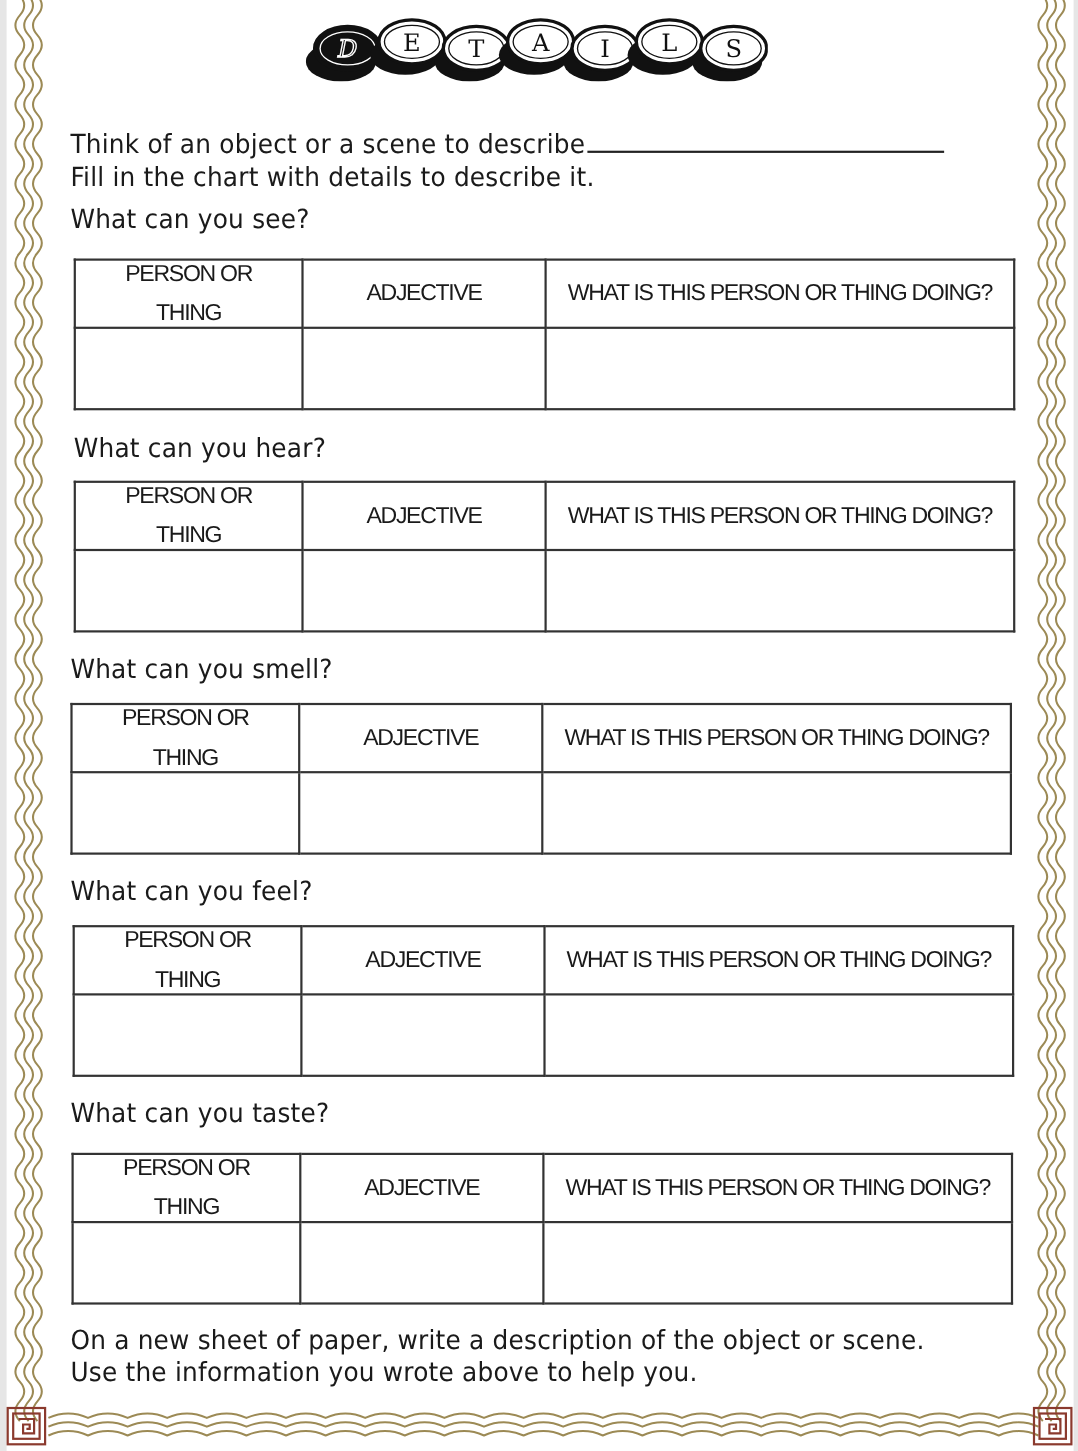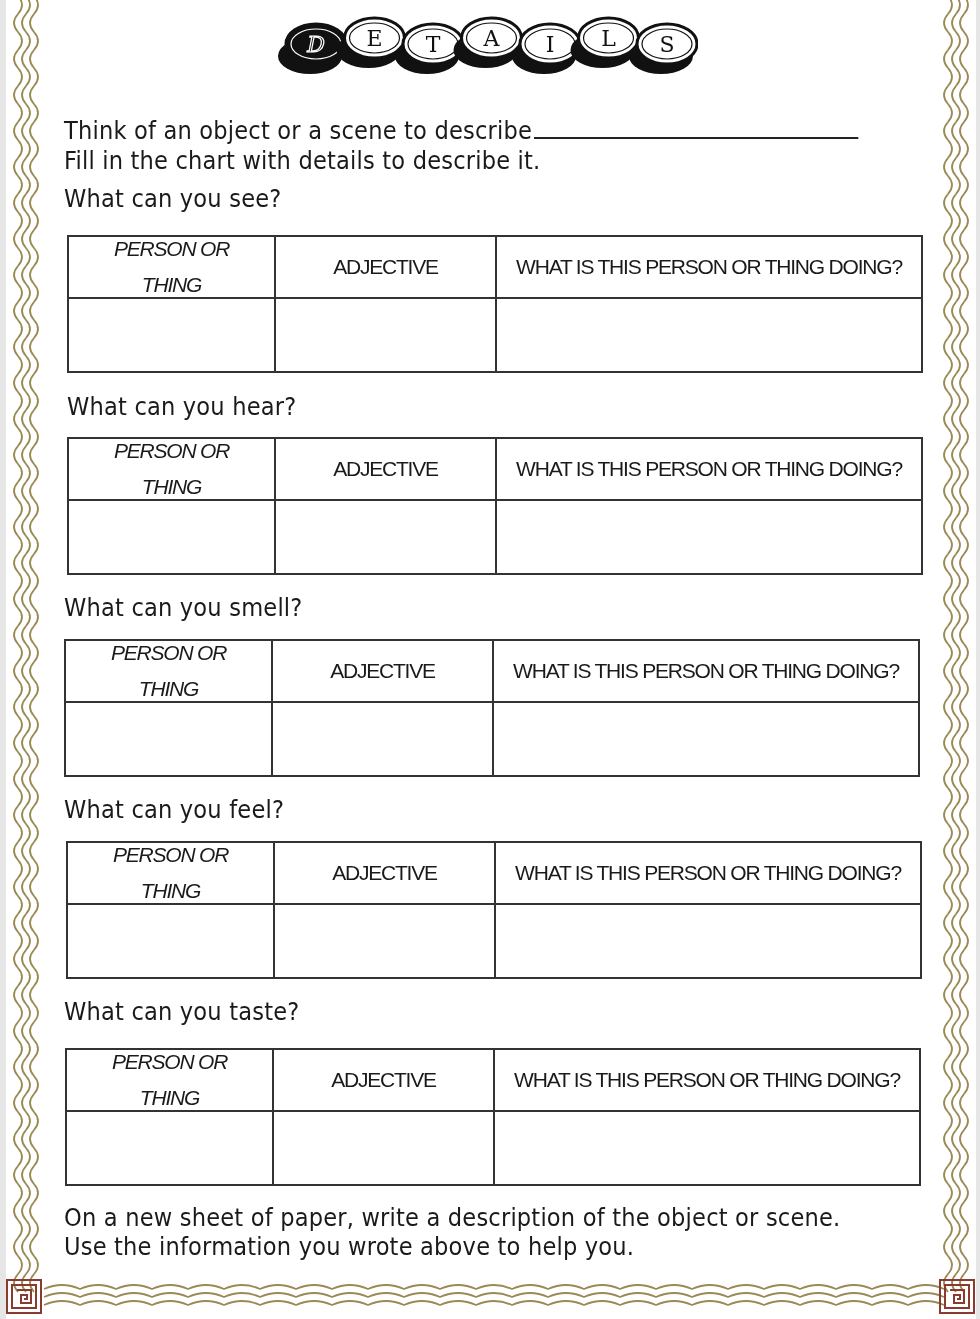--- a/index.html
+++ b/index.html
@@ -35,21 +35,21 @@
       table-layout: fixed;
     }
     table.chart td {
       border: 2px solid #333; padding: 0; text-align: center;
       font-family: "Liberation Sans", sans-serif; font-size: 21px;
       letter-spacing: -1.2px; color: #1a1a1a; overflow: hidden;
       vertical-align: middle;
     }
     table.chart tr.head td { height: 58px; }
     table.chart tr.body td { height: 72px; }
-    .two-line { line-height: 38px; font-style: italic; }
+    .two-line { line-height: 38px; }
     .col-a { width: 205px; }
     .col-b { width: 219px; border-radius: 24px; }
   </style>
 </head>
 <body>
 
 <div class="page-edge-left"></div>
 <div class="page-edge-right"></div>
 
 <svg class="border-svg" width="980" height="1319" viewBox="0 0 980 1319">

